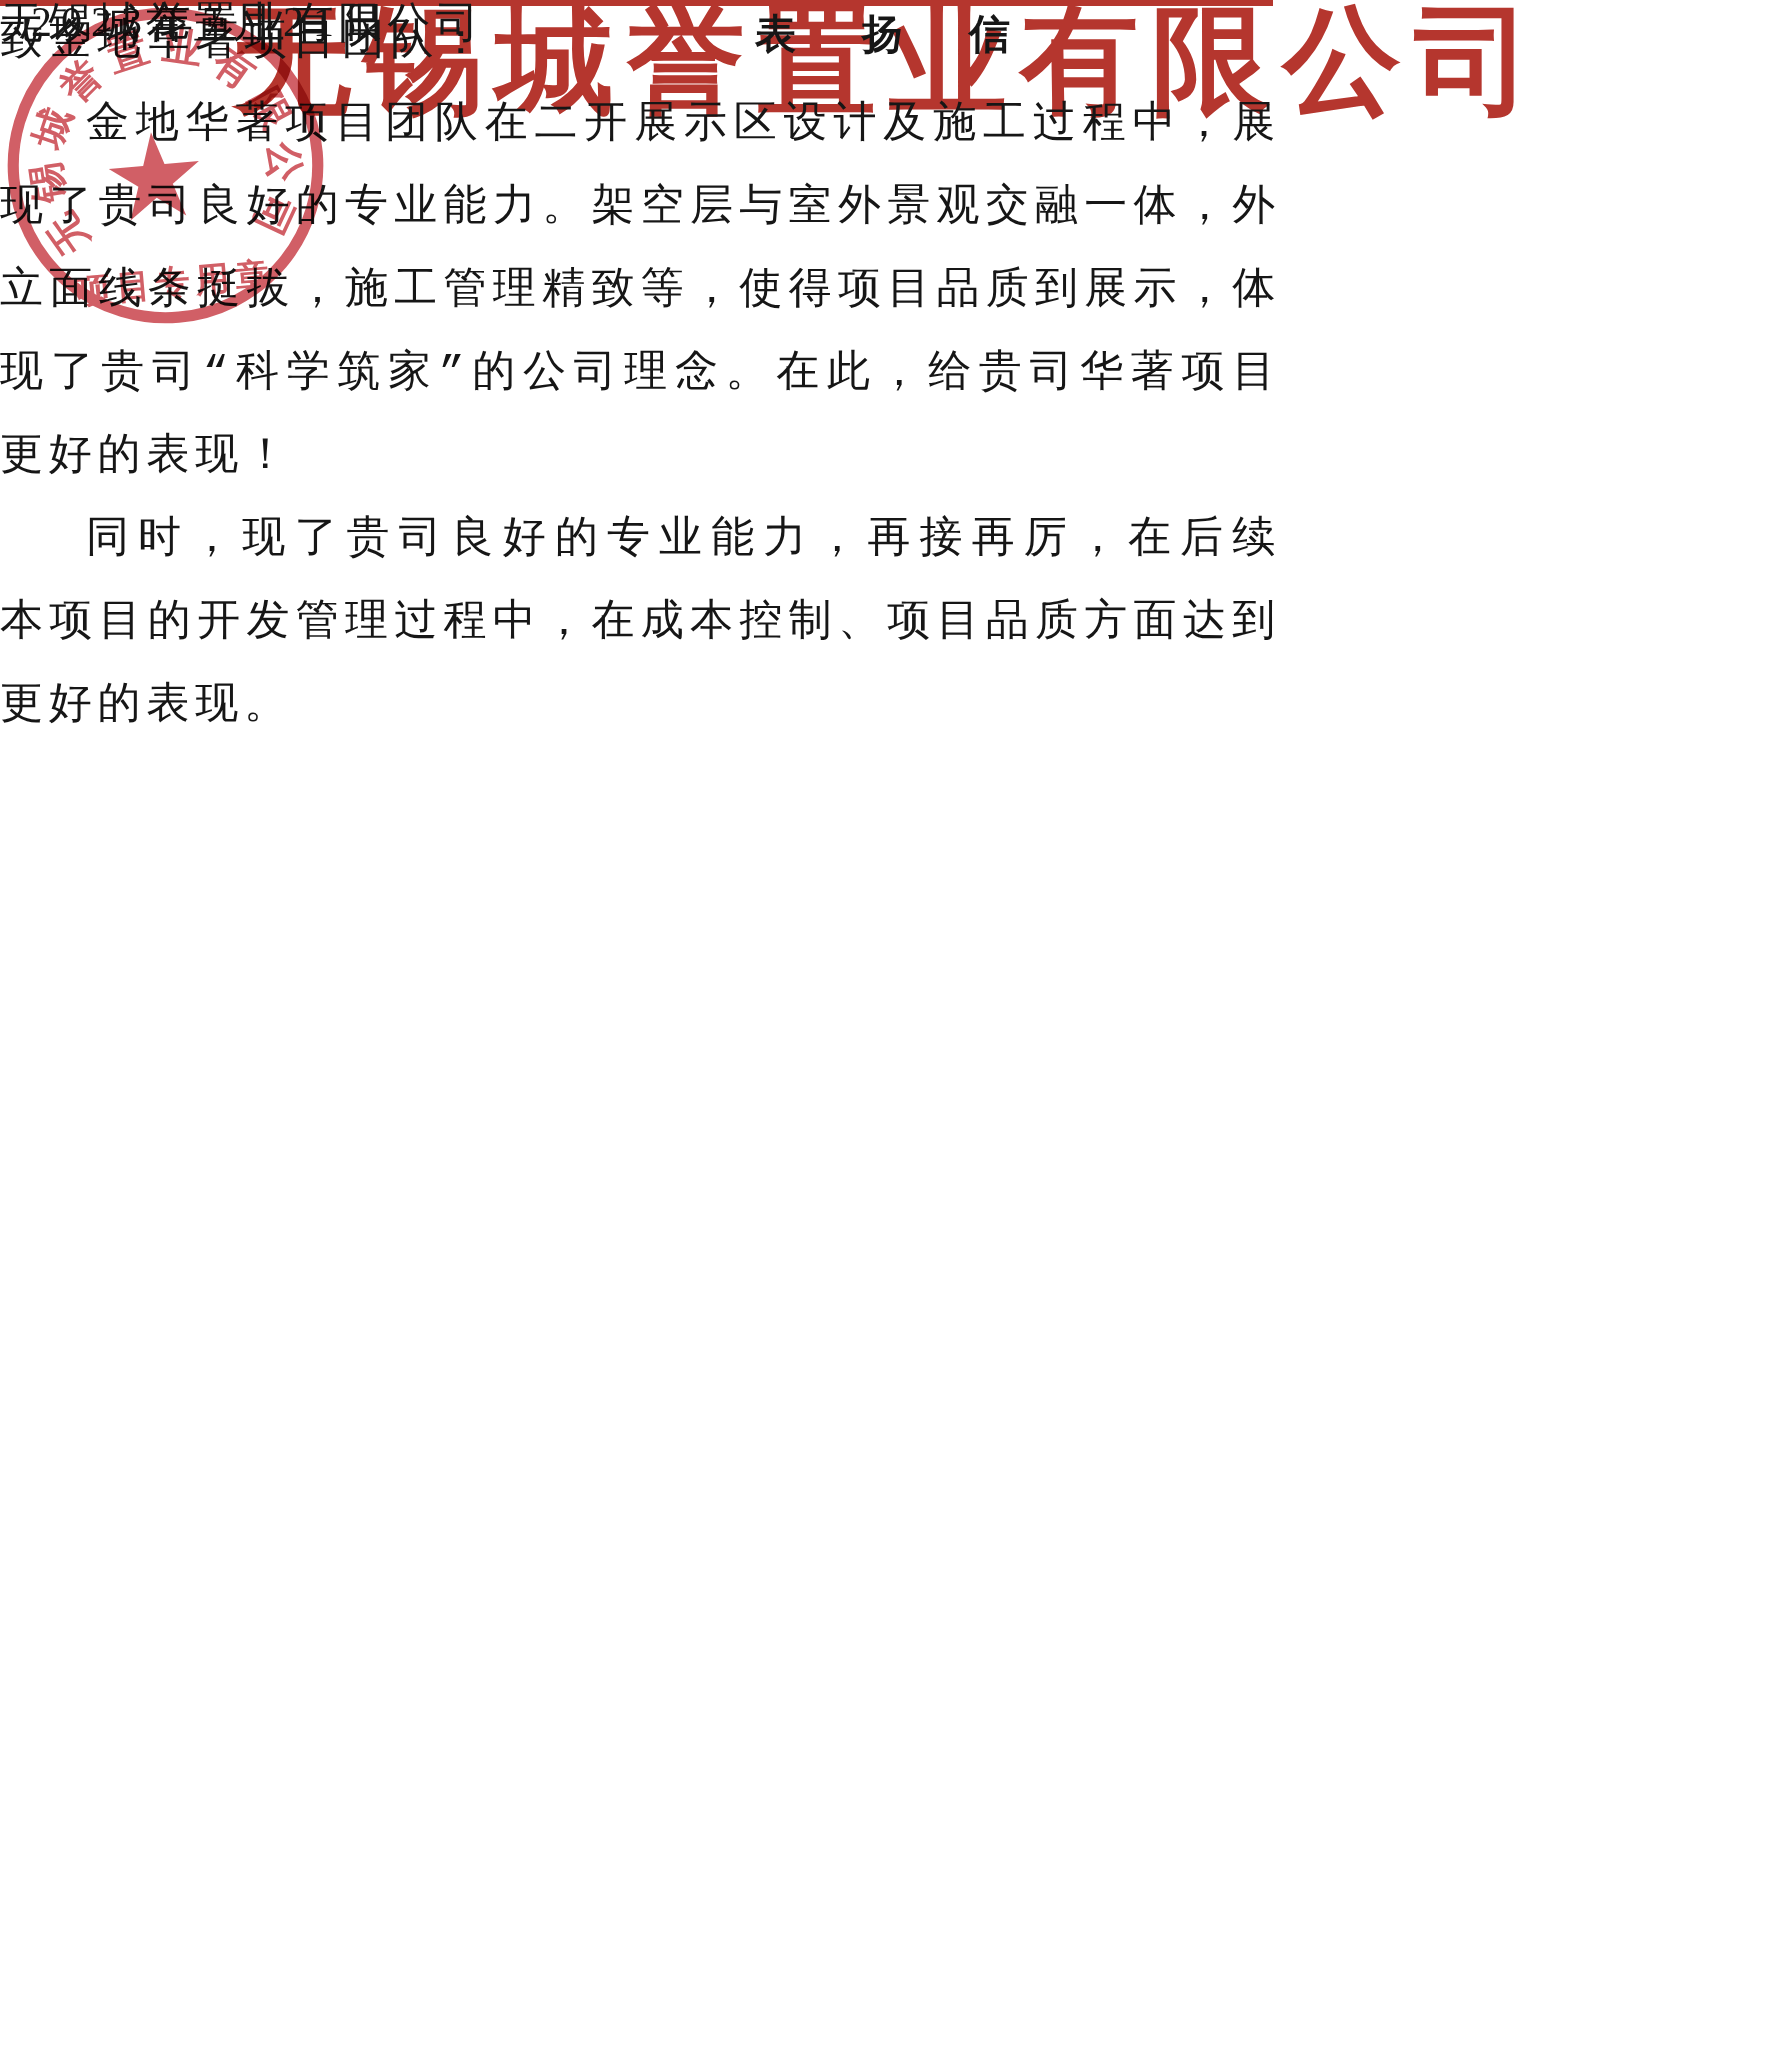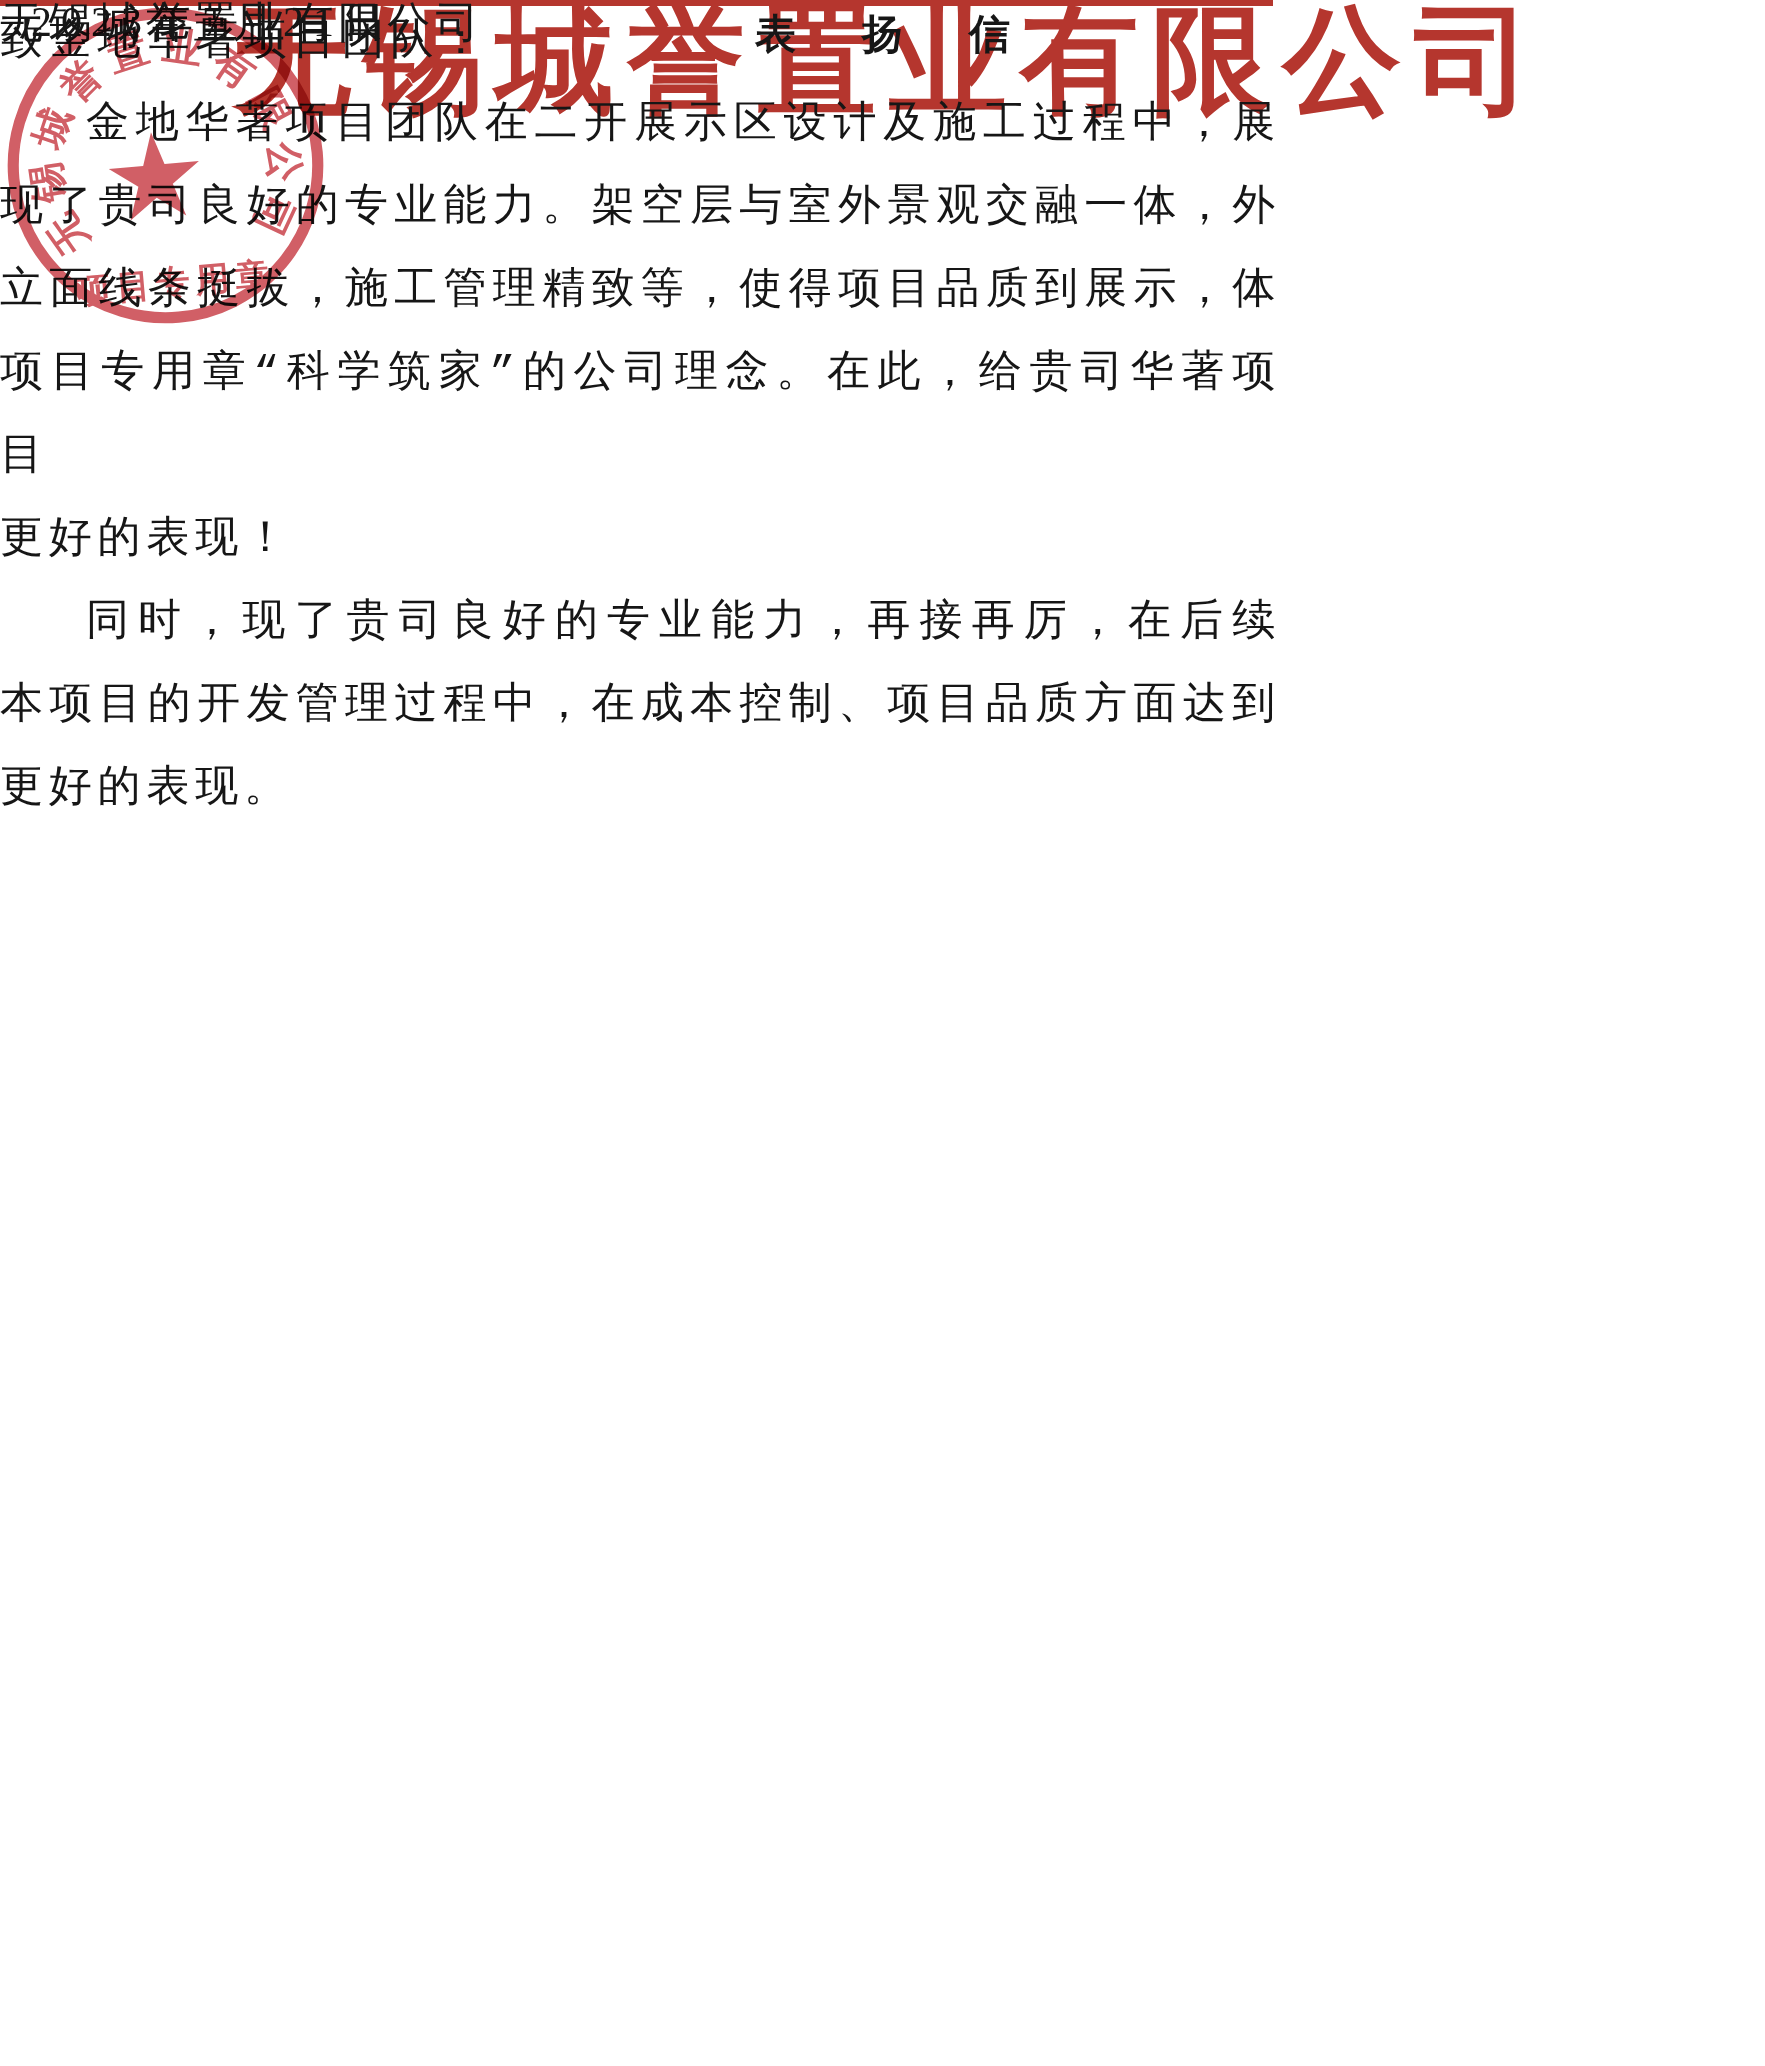--- a/index.html
+++ b/index.html
@@ -131,21 +131,21 @@
   <div class="header-rule"></div>
 
   <div class="letter-title">表扬信</div>
 
   <div class="letter-body">
     <div class="salutation body-line">致金地华著项目团队：</div>
     <div class="para">
         <div class="body-line">金地华著项目团队在二开展示区设计及施工过程中，展</div>
         <div class="body-line">现了贵司良好的专业能力。架空层与室外景观交融一体，外</div>
         <div class="body-line">立面线条挺拔，施工管理精致等，使得项目品质到展示，体</div>
-        <div class="body-line">项目专用章“科学筑家”的公司理念。在此，给贵司华著项目</div>
+        <div class="body-line">现了贵司“科学筑家”的公司理念。在此，给贵司华著项目</div>
         <div class="body-line">更好的表现！</div>
       </div>
     <div class="para">
         <div class="body-line">同时，现了贵司良好的专业能力，再接再厉，在后续</div>
         <div class="body-line">本项目的开发管理过程中，在成本控制、项目品质方面达到</div>
         <div class="body-line">更好的表现。</div>
       </div>
   </div>
 
   <div class="signature">无锡城誉置业有限公司</div>

